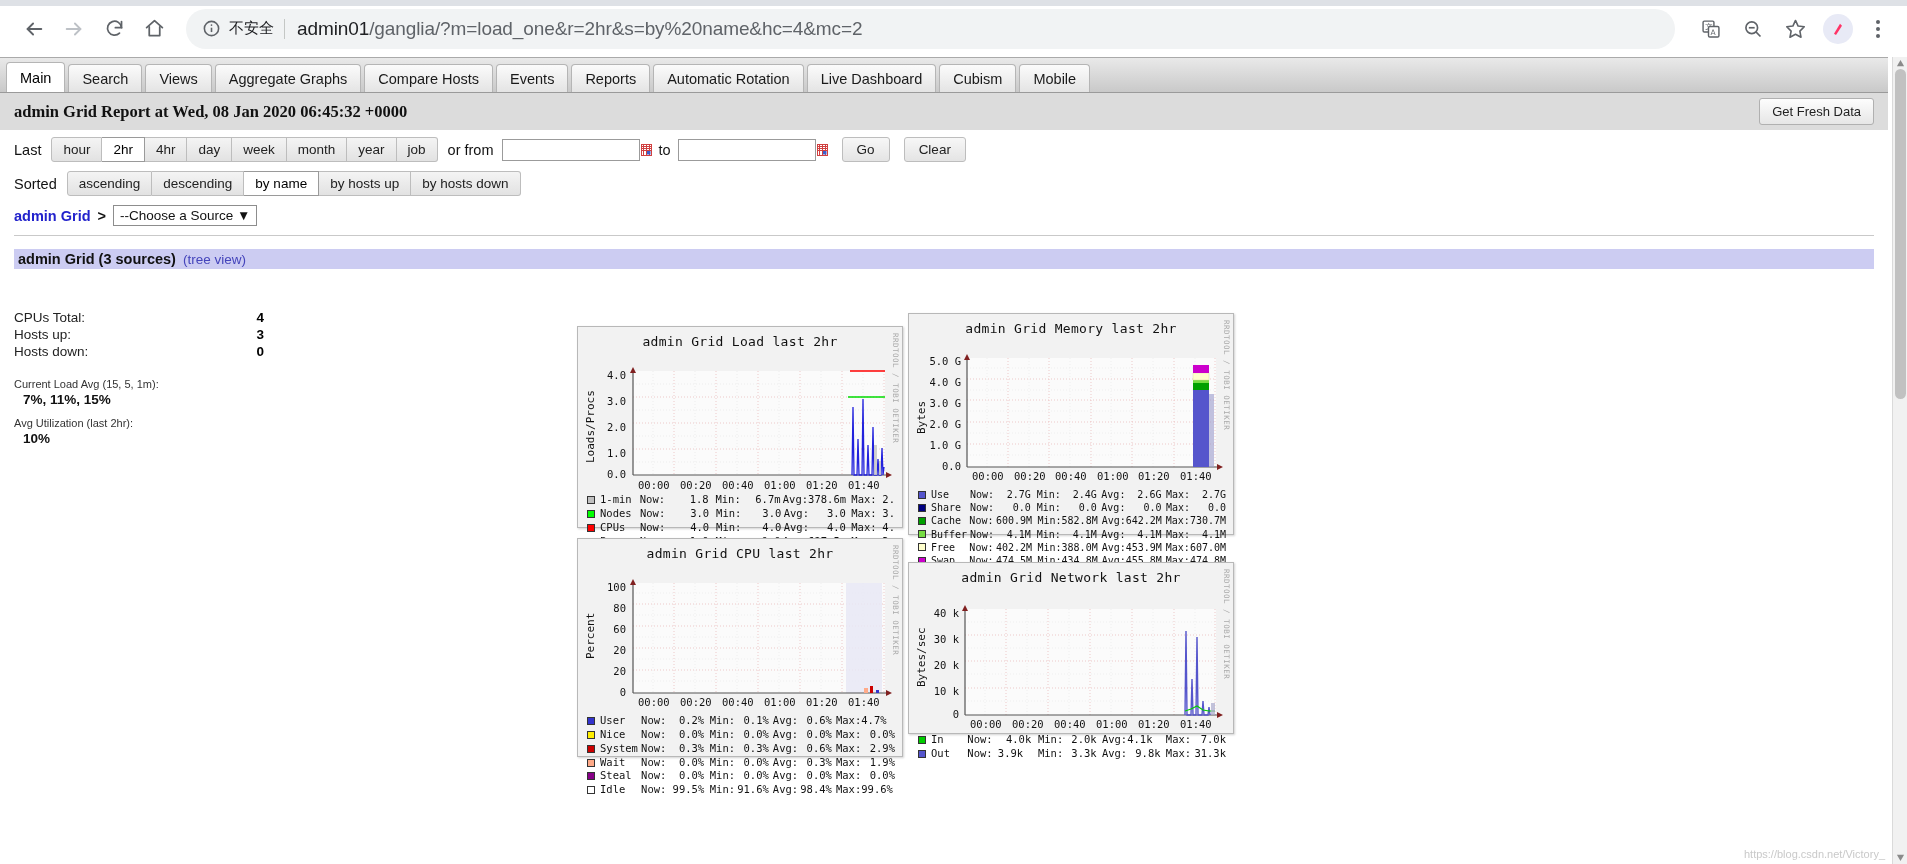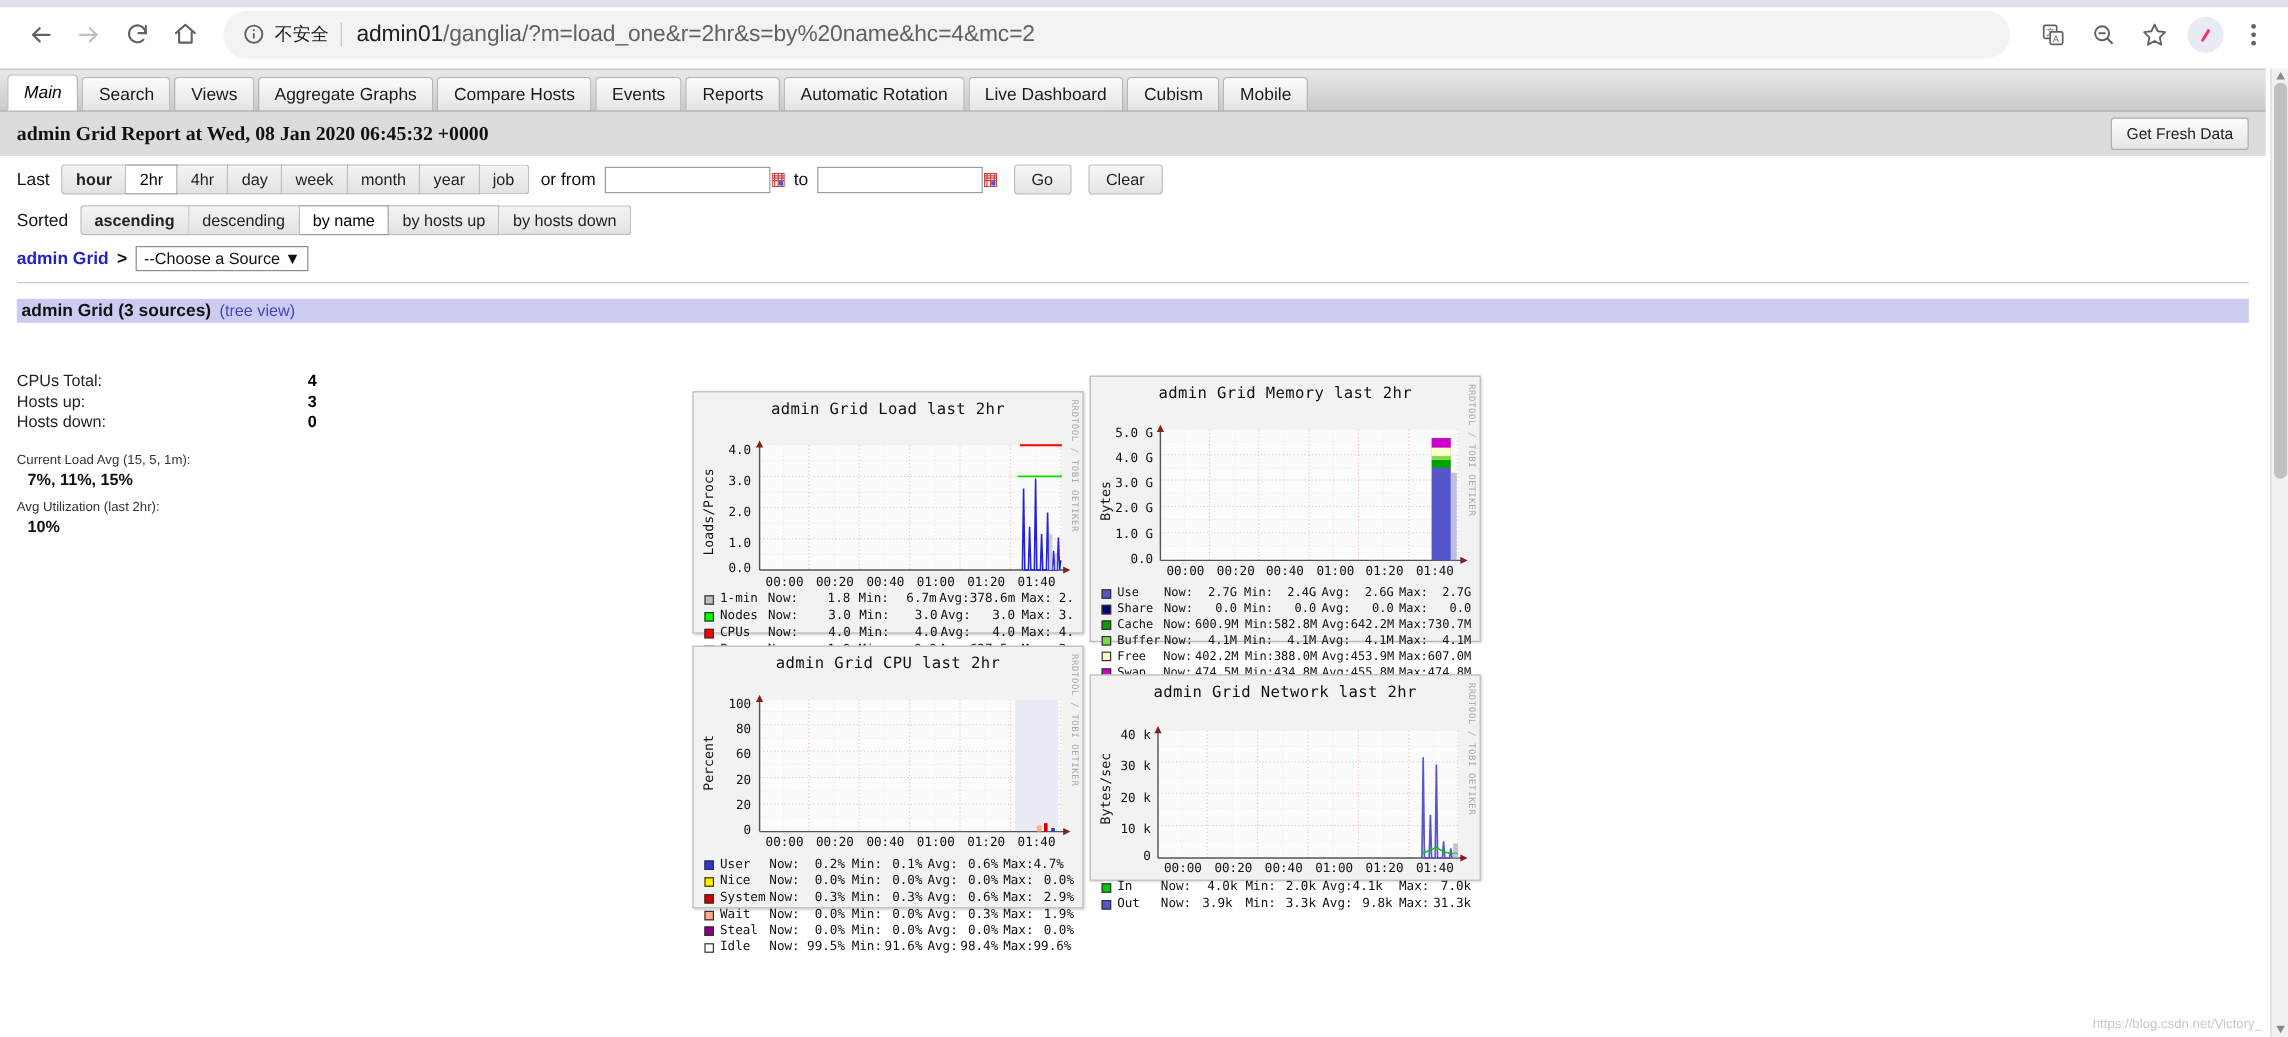--- a/index.html
+++ b/index.html
@@ -72,21 +72,21 @@
     position:relative;
   }
   .gtab{
     height:28px; padding:0 13px; display:flex; align-items:center;
     font-size:14.5px; color:#1a1a1a; white-space:nowrap;
     background:linear-gradient(#fbfbfb,#e4e4e4);
     border:1px solid #b5b5b5; border-bottom:none;
     border-radius:4px 4px 0 0; cursor:pointer;
     font-family:"Liberation Sans", sans-serif;
   }
-  .gtab.active{ background:#fff; color:#000; border-color:#b5b5b5; height:30px;font-style:italic; }
+  .gtab.active{ background:#fff; color:#000; border-color:#b5b5b5; height:30px; }
 
   
   #report-bar{
     height:38px; background:#dcdcdc; border-bottom:1px solid #fff;
     display:flex; align-items:center; justify-content:space-between;
     padding:0 14px;
   }
   #report-title{ font-size:16.5px; font-weight:bold; color:#111; font-family:"Liberation Serif", serif; }
   #get-fresh-data{
     font-size:13px; padding:5px 12px; background:linear-gradient(#fdfdfd,#e6e6e6);
@@ -95,21 +95,21 @@
 
   
   .ctrl-row{ display:flex; align-items:center; padding:6px 14px 0 14px; font-size:14px; color:#111; }
   .ctrl-label{ margin-right:10px; font-size:14.5px; color:#111; }
   .btn-group{ display:flex; }
   .grp-btn{
     padding:4px 11px; font-size:13.5px; color:#222;
     background:linear-gradient(#f4f4f4,#e2e2e2);
     border:1px solid #bdbdbd; border-left:none; cursor:pointer; white-space:nowrap;
   }
-  .grp-btn:first-child{ border-left:1px solid #bdbdbd; border-radius:3px 0 0 3px;font-weight:bold; }
+  .grp-btn:first-child{ border-left:1px solid #bdbdbd; border-radius:3px 0 0 3px; }
   .grp-btn:last-child{ border-radius:0 3px 3px 0; }
   .grp-btn.sel{ background:#fff; border-color:#9a9a9a; color:#000; }
   .from-label{ margin:0 8px 0 10px; font-size:14.5px; }
   .date-wrap{ position:relative; display:flex; align-items:center; }
   .date-input{
     width:138px; height:22px; border:1px solid #9b9b9b; background:#fff;
     font-size:12px; padding:0 4px; font-family:"Liberation Sans", sans-serif;
   }
   .cal-icon{ width:11px; height:12px; margin-left:1px; flex:0 0 auto; }
   .to-label{ margin:0 7px; font-size:14.5px; }
@@ -859,21 +859,21 @@
         <span style="width:46px;text-align:right">2.0k</span>
         <span style="width:42px;text-align:right">Avg:</span>
         <span style="width:46px;">4.1k</span>
         <span style="width:42px;text-align:right">Max:</span>
         <span style="width:48px;text-align:right">7.0k</span>
       </div>
       <div class="lg-row">
         <span class="lg-sw" style="background:#5555cc"></span>
         <span style="width:50px">Out</span>
         <span style="width:42px">Now:</span>
-        <span style="width:46px;text-align:center">3.9k</span>
+        <span style="width:46px;text-align:left">3.9k</span>
         <span style="width:44px;text-align:right">Min:</span>
         <span style="width:46px;text-align:right">3.3k</span>
         <span style="width:42px;text-align:right">Avg:</span>
         <span style="width:46px;text-align:right">9.8k</span>
         <span style="width:42px;text-align:right">Max:</span>
         <span style="width:48px;text-align:right">31.3k</span>
       </div>
     </div>
   </div>
 

